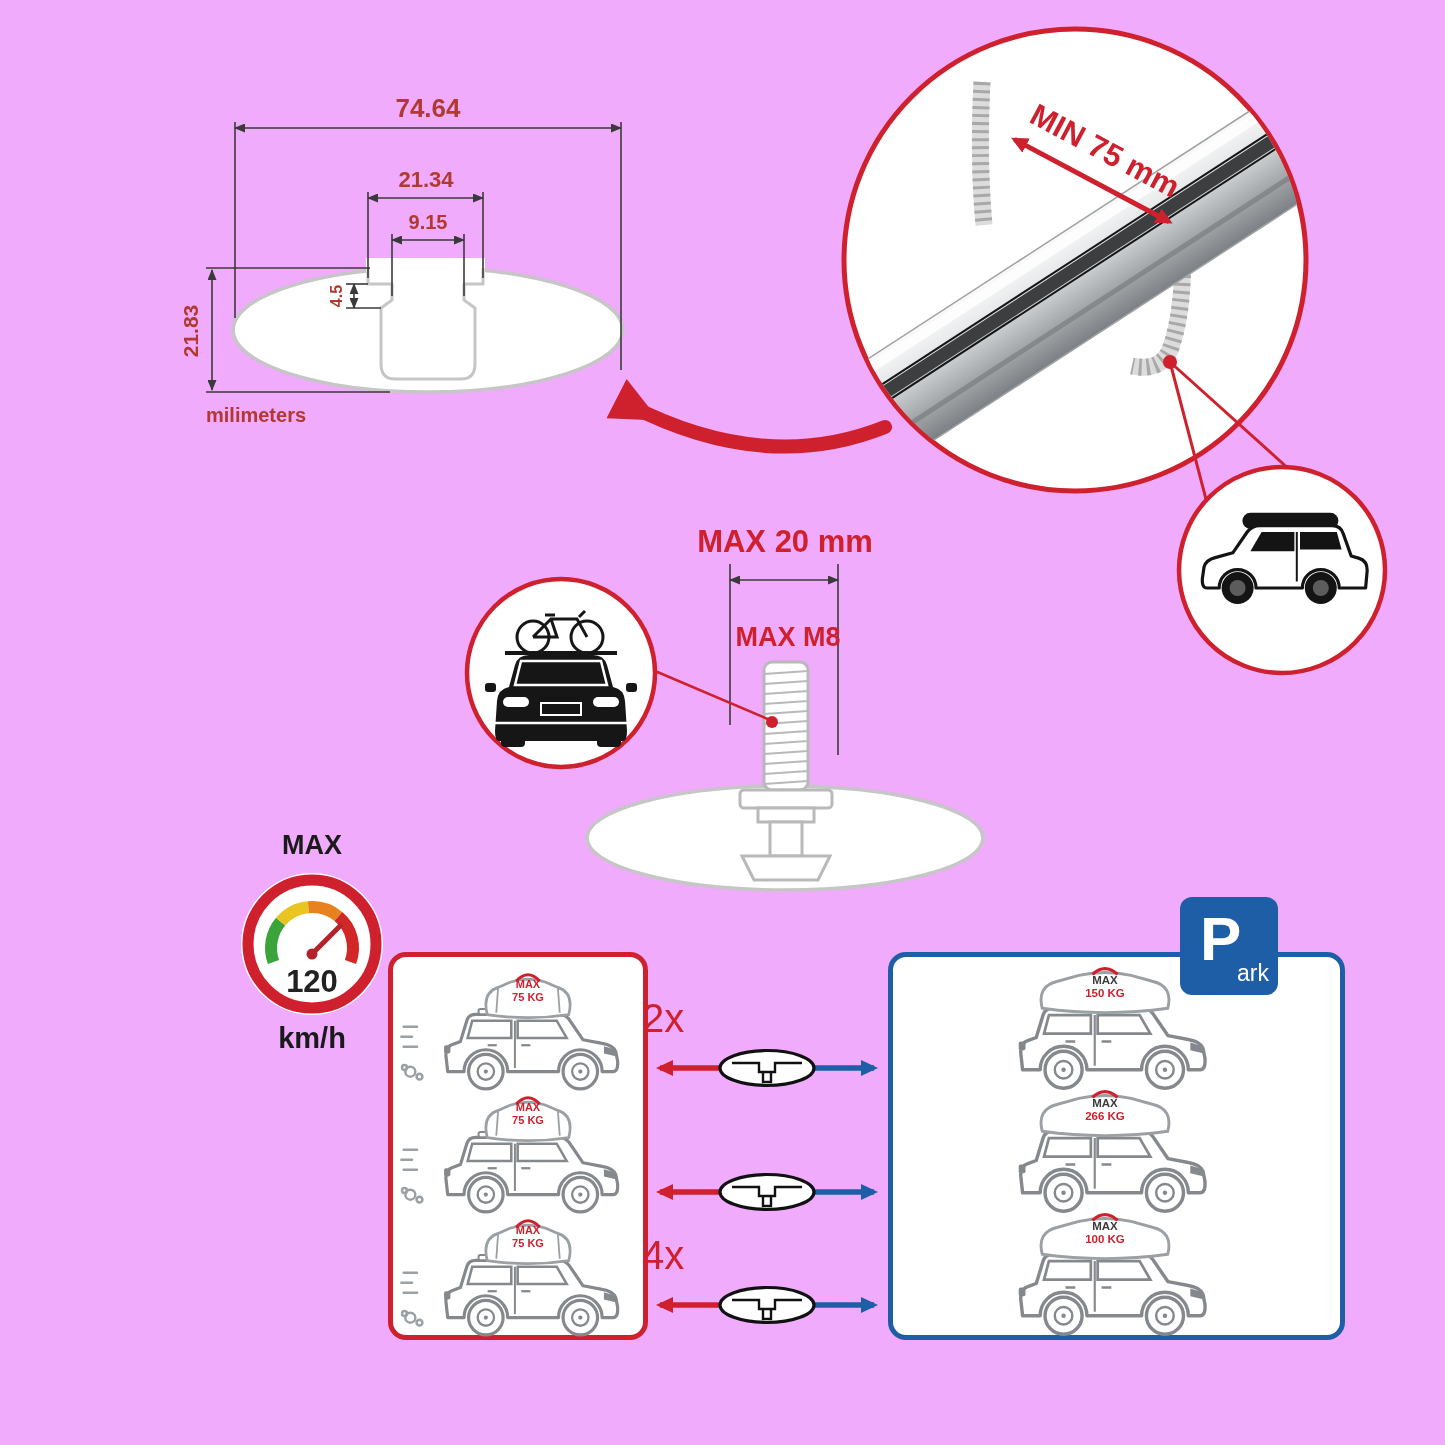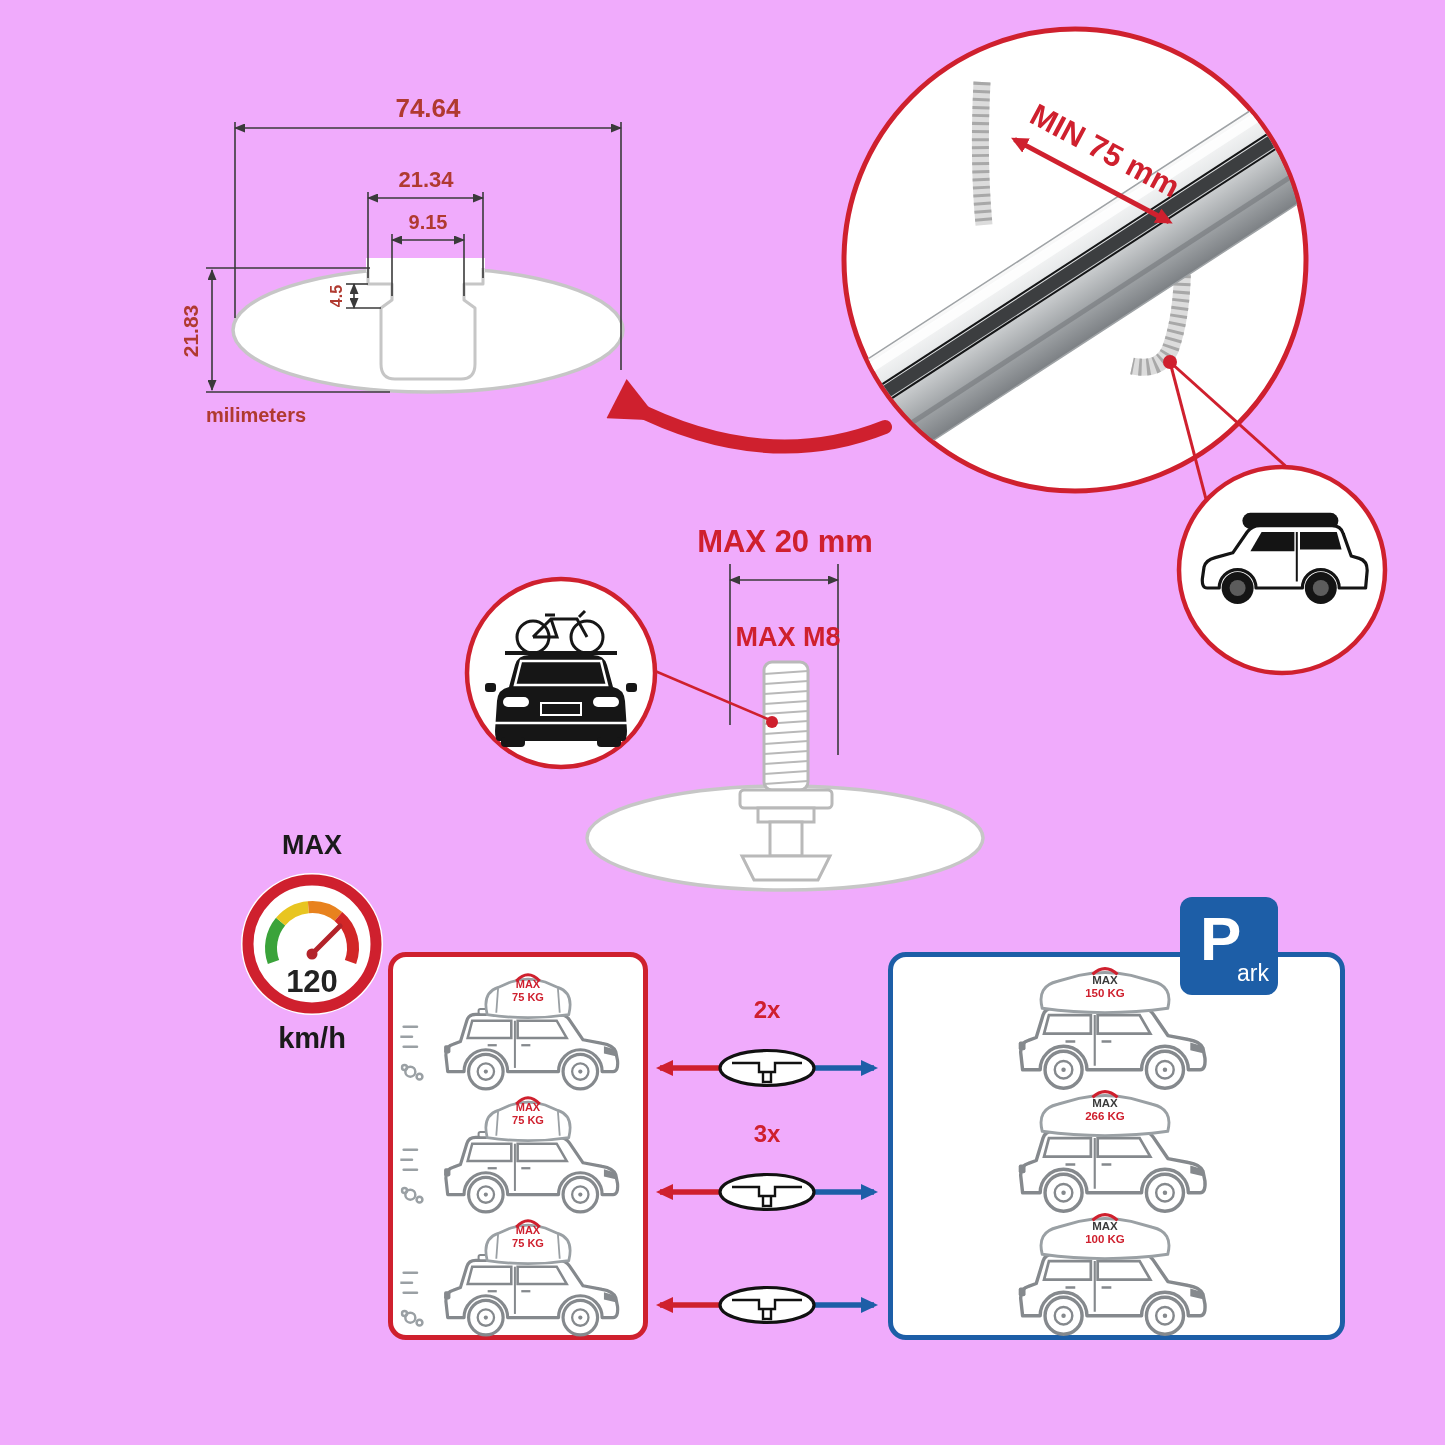--- a/index.html
+++ b/index.html
@@ -8,21 +8,21 @@
   .abs{position:absolute;}
   svg text{font-family:"Liberation Sans",sans-serif;}
   .dimnum{fill:#b03a30;font-weight:700;}
   .redsvg{fill:#cf202e;font-weight:700;}
   .lbl{font-weight:700;color:#1a1a1a;text-align:center;}
   .bag-label{text-align:center;font-weight:700;font-size:11px;line-height:1.15;color:#cf202e;}
   .box-label{text-align:center;font-weight:700;font-size:11.5px;line-height:1.15;}
   .box-label .l1{color:#3b3b3b;display:block;}
   .box-label .l2{color:#cf202e;display:block;}
   .bag-label span{display:block;}
-  .mult{font-weight:700;color:#cf202e;font-size:24px;text-align:center;}
+  .mult{font-weight:400;color:#cf202e;font-size:40px;}
   .panel{border-radius:18px;background:#fff;}
   .panel.red{border:5px solid #cf202e;}
   .panel.blue{border:5px solid #1d5ea7;}
   .park{background:#1d5ea7;border-radius:12px;}
   .park .p{position:absolute;left:20px;top:6px;color:#fff;font-weight:700;font-size:62px;}
   .park .ark{position:absolute;right:9px;bottom:8px;color:#fff;font-weight:400;font-size:23px;}
 </style>
 </head>
 <body>
 
@@ -323,36 +323,36 @@
       <marker id="arrB1" markerWidth="18" markerHeight="16" refX="13" refY="8" orient="auto" markerUnits="userSpaceOnUse">
           <path d="M0,0 L17,8 L0,16 Z" fill="#1d5ea7"></path>
         </marker>
     </defs>
     <line x1="118" y1="32" x2="18" y2="32" stroke="#cf202e" stroke-width="5.5" marker-end="url(#arrR1)"></line>
     <line x1="132" y1="32" x2="232" y2="32" stroke="#1d5ea7" stroke-width="5.5" marker-end="url(#arrB1)"></line>
     <ellipse cx="125" cy="32" rx="47" ry="17.5" fill="#fff" stroke="#111" stroke-width="3.2"></ellipse>
     <path d="M90 27 H117 V36 H133 V27 H160 M121 36 V46 H129 V36" fill="none" stroke="#111" stroke-width="2.4"></path>
   </svg>
 
-  <div class="abs mult" style="left:642px;top:1120px;width:250px">3x</div>
   <svg class="abs" style="left:642px;top:1160px" width="250" height="64" viewBox="0 0 250 64">
     <defs>
       <marker id="arrR2" markerWidth="18" markerHeight="16" refX="13" refY="8" orient="auto" markerUnits="userSpaceOnUse">
           <path d="M0,0 L17,8 L0,16 Z" fill="#cf202e"></path>
         </marker>
       <marker id="arrB2" markerWidth="18" markerHeight="16" refX="13" refY="8" orient="auto" markerUnits="userSpaceOnUse">
           <path d="M0,0 L17,8 L0,16 Z" fill="#1d5ea7"></path>
         </marker>
     </defs>
     <line x1="118" y1="32" x2="18" y2="32" stroke="#cf202e" stroke-width="5.5" marker-end="url(#arrR2)"></line>
     <line x1="132" y1="32" x2="232" y2="32" stroke="#1d5ea7" stroke-width="5.5" marker-end="url(#arrB2)"></line>
     <ellipse cx="125" cy="32" rx="47" ry="17.5" fill="#fff" stroke="#111" stroke-width="3.2"></ellipse>
     <path d="M90 27 H117 V36 H133 V27 H160 M121 36 V46 H129 V36" fill="none" stroke="#111" stroke-width="2.4"></path>
   </svg>
 
+  <div class="abs mult" style="left:642px;top:1233px;width:250px">4x</div>
   <svg class="abs" style="left:642px;top:1273px" width="250" height="64" viewBox="0 0 250 64">
     <defs>
       <marker id="arrR3" markerWidth="18" markerHeight="16" refX="13" refY="8" orient="auto" markerUnits="userSpaceOnUse">
           <path d="M0,0 L17,8 L0,16 Z" fill="#cf202e"></path>
         </marker>
       <marker id="arrB3" markerWidth="18" markerHeight="16" refX="13" refY="8" orient="auto" markerUnits="userSpaceOnUse">
           <path d="M0,0 L17,8 L0,16 Z" fill="#1d5ea7"></path>
         </marker>
     </defs>
     <line x1="118" y1="32" x2="18" y2="32" stroke="#cf202e" stroke-width="5.5" marker-end="url(#arrR3)"></line>

